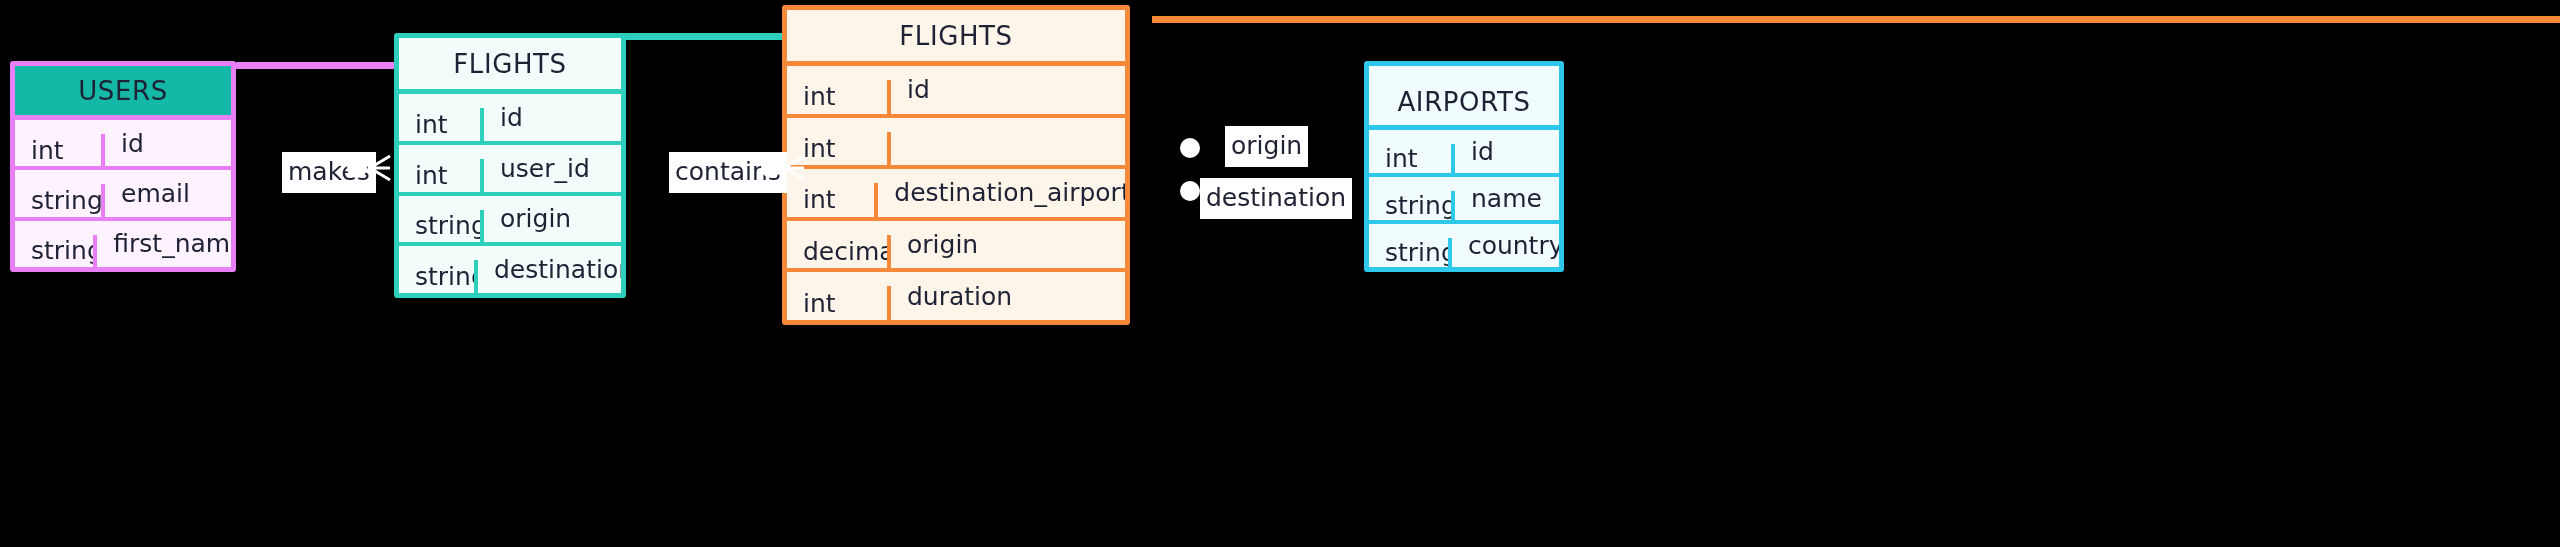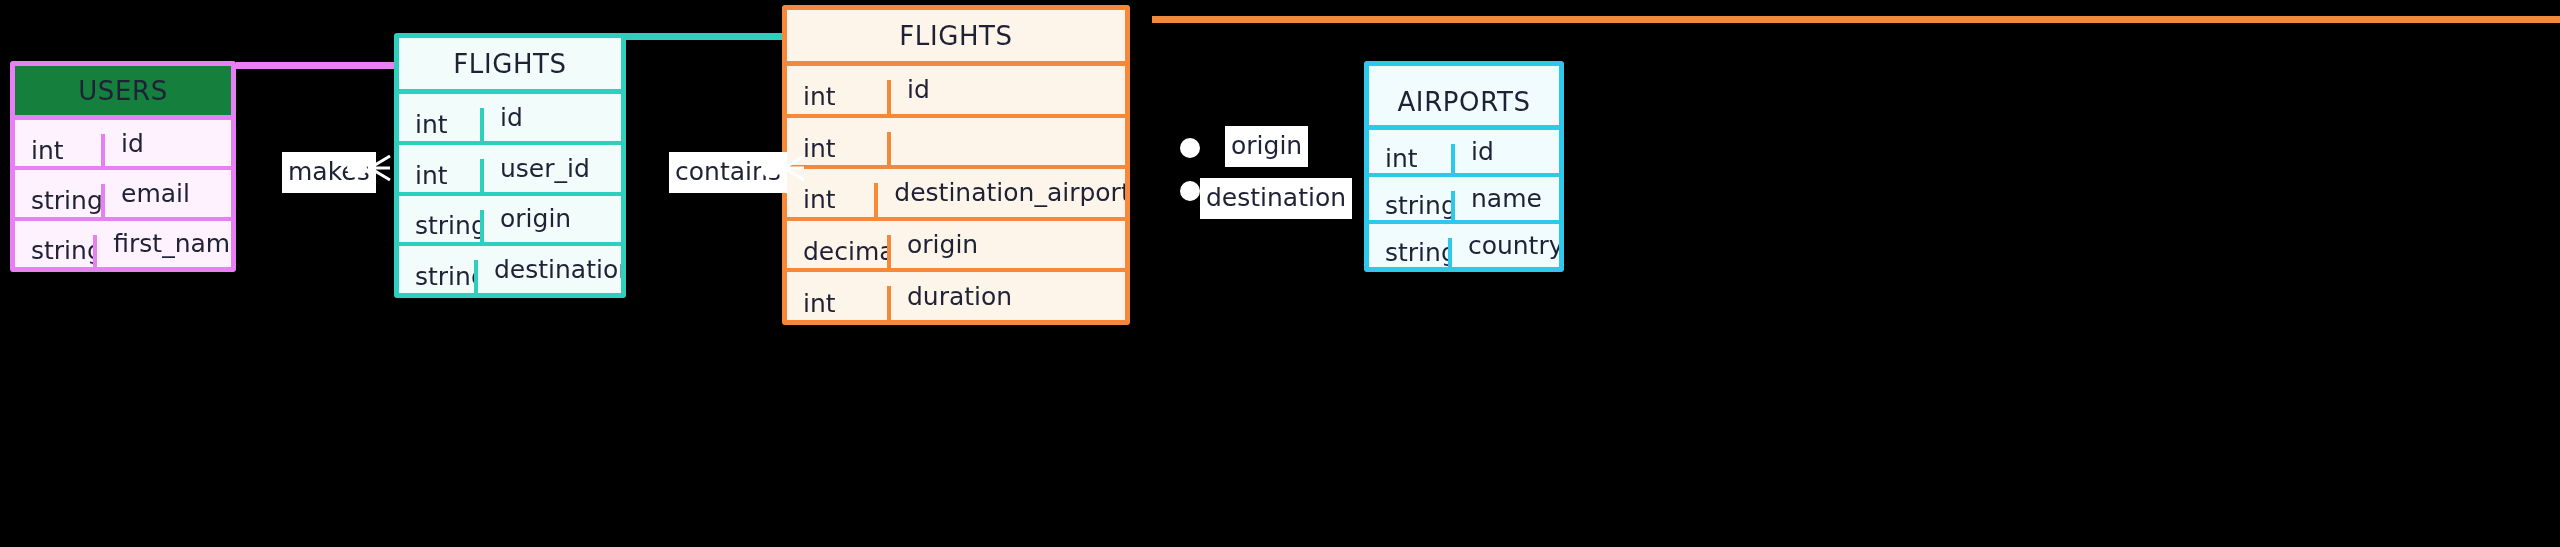--- a/index.html
+++ b/index.html
@@ -57,21 +57,21 @@
     white-space: nowrap;
   }
   .attr-type {
     border-right-width: 4px;
     border-right-style: solid;
     margin-top: 14px;
   }
 
   
   .theme-users  { border-color:#e97ff5; background:#fdf2fe; }
-  .theme-users .entity-title { border-bottom-color:#e97ff5; background:#15803d; }
+  .theme-users .entity-title { border-bottom-color:#e97ff5; background:#14b8a6; }
   .theme-users .attr-row { border-bottom-color:#e97ff5; background:#fdf2fe; }
   .theme-users .attr-type { border-right-color:#e97ff5; }
 
   .theme-searches  { border-color:#2ecfbd; background:#f2fdfb; }
   .theme-searches .entity-title { border-bottom-color:#2ecfbd; background:#f2fdfb; }
   .theme-searches .attr-row { border-bottom-color:#2ecfbd; background:#f2fdfb; }
   .theme-searches .attr-type { border-right-color:#2ecfbd; }
 
   .theme-flights  { border-color:#f6883a; background:#fdf5e9; }
   .theme-flights .entity-title { border-bottom-color:#f6883a; background:#fdf5e9; }

